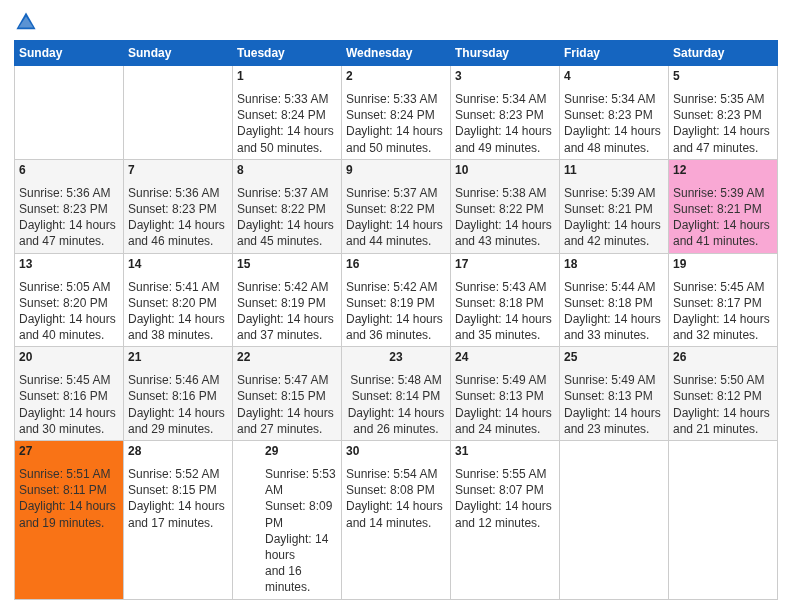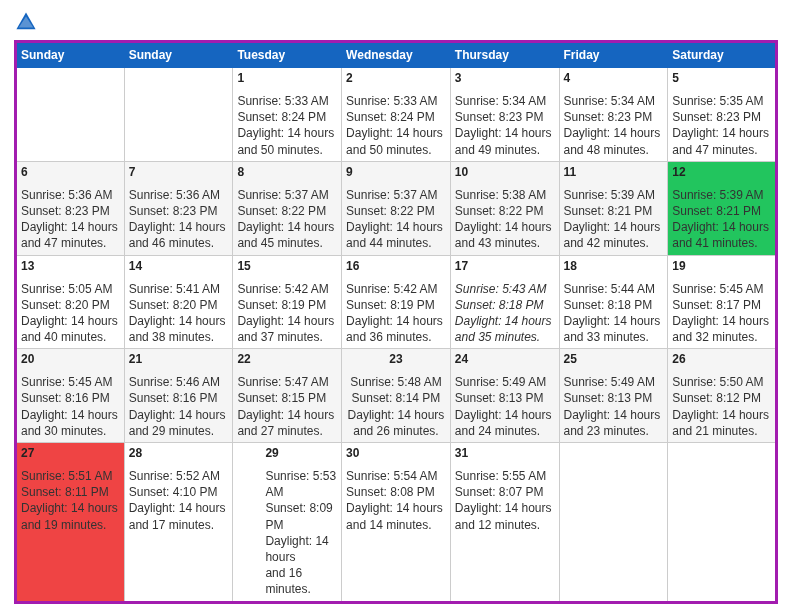--- a/index.html
+++ b/index.html
@@ -47,21 +47,21 @@
       color: #222;
       line-height: 1.1;
     }
     .subtitle {
       font-size: 14px;
       color: #333;
     }
     .calendar {
       width: 100%;
       border-collapse: collapse;
-      border: 3px solid #a21caf;
+      border: 1px solid #a21caf;
     }
     .calendar th {
       background: #1565c0;
       color: #fff;
       font-size: 12px;
       font-weight: bold;
       padding: 5px 4px;
       text-align: left;
       border: 1px solid #1565c0;
     }
@@ -212,21 +212,21 @@
 Daylight: 14 hours
 and 43 minutes.</div>
           </td>
           <td style="background: rgb(245, 245, 245);">
             <span class="day-num">11</span>
             <div class="day-info" style="white-space: pre-line;">Sunrise: 5:39 AM
 Sunset: 8:21 PM
 Daylight: 14 hours
 and 42 minutes.</div>
           </td>
-          <td style="background: #22c55e;">
+          <td style="background: #f9a8d4;">
             <span class="day-num">12</span>
             <div class="day-info" style="white-space: pre-line;">Sunrise: 5:39 AM
 Sunset: 8:21 PM
 Daylight: 14 hours
 and 41 minutes.</div>
           </td>
         </tr>
         <tr>
           <td style="background: rgb(255, 255, 255);">
             <span class="day-num">13</span>
@@ -251,21 +251,21 @@
           </td>
           <td style="background: rgb(255, 255, 255);">
             <span class="day-num">16</span>
             <div class="day-info" style="white-space: pre-line;">Sunrise: 5:42 AM
 Sunset: 8:19 PM
 Daylight: 14 hours
 and 36 minutes.</div>
           </td>
           <td style="background: rgb(255, 255, 255);">
             <span class="day-num">17</span>
-            <div class="day-info" style="white-space: pre-line; font-style: italic;">Sunrise: 5:43 AM
+            <div class="day-info" style="white-space: pre-line;">Sunrise: 5:43 AM
 Sunset: 8:18 PM
 Daylight: 14 hours
 and 35 minutes.</div>
           </td>
           <td style="background: rgb(255, 255, 255);">
             <span class="day-num">18</span>
             <div class="day-info" style="white-space: pre-line;">Sunrise: 5:44 AM
 Sunset: 8:18 PM
 Daylight: 14 hours
 and 33 minutes.</div>
@@ -323,31 +323,31 @@
           </td>
           <td style="background: rgb(245, 245, 245);">
             <span class="day-num">26</span>
             <div class="day-info" style="white-space: pre-line;">Sunrise: 5:50 AM
 Sunset: 8:12 PM
 Daylight: 14 hours
 and 21 minutes.</div>
           </td>
         </tr>
         <tr>
-          <td style="background: #ef4444;">
+          <td style="background: #f97316;">
             <span class="day-num">27</span>
             <div class="day-info" style="white-space: pre-line;">Sunrise: 5:51 AM
 Sunset: 8:11 PM
 Daylight: 14 hours
 and 19 minutes.</div>
           </td>
           <td style="background: rgb(255, 255, 255);">
             <span class="day-num">28</span>
             <div class="day-info" style="white-space: pre-line;">Sunrise: 5:52 AM
-Sunset: 4:10 PM
+Sunset: 8:15 PM
 Daylight: 14 hours
 and 17 minutes.</div>
           </td>
           <td style="background: rgb(255, 255, 255); padding-left: 32px;">
             <span class="day-num">29</span>
             <div class="day-info" style="white-space: pre-line;">Sunrise: 5:53 AM
 Sunset: 8:09 PM
 Daylight: 14 hours
 and 16 minutes.</div>
           </td>

